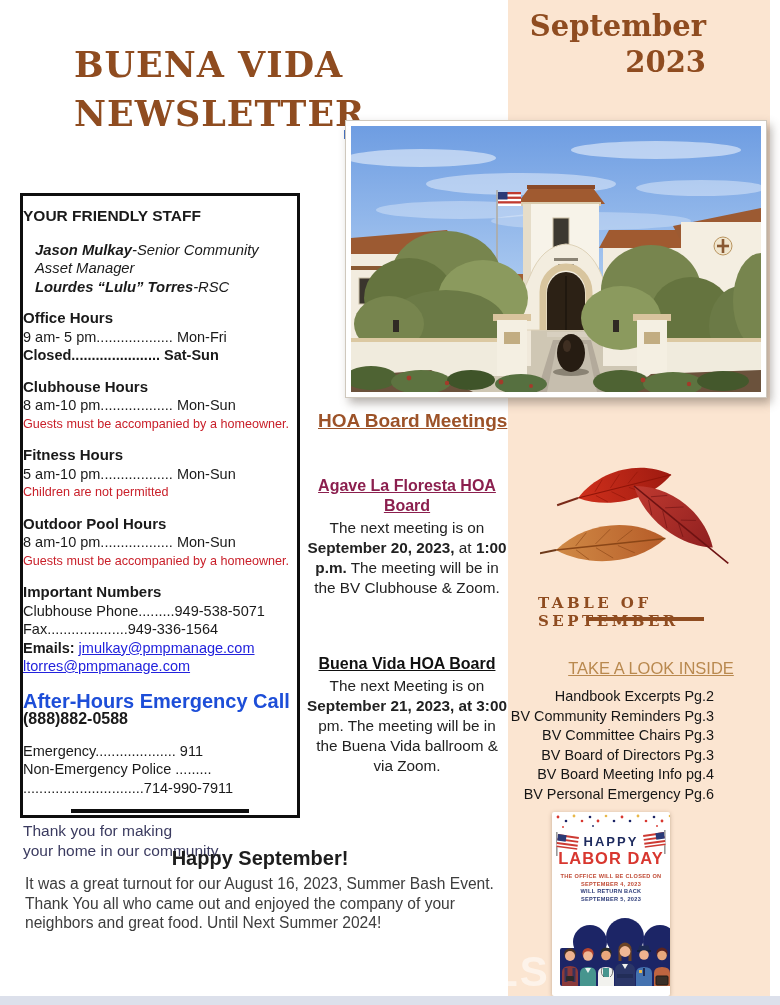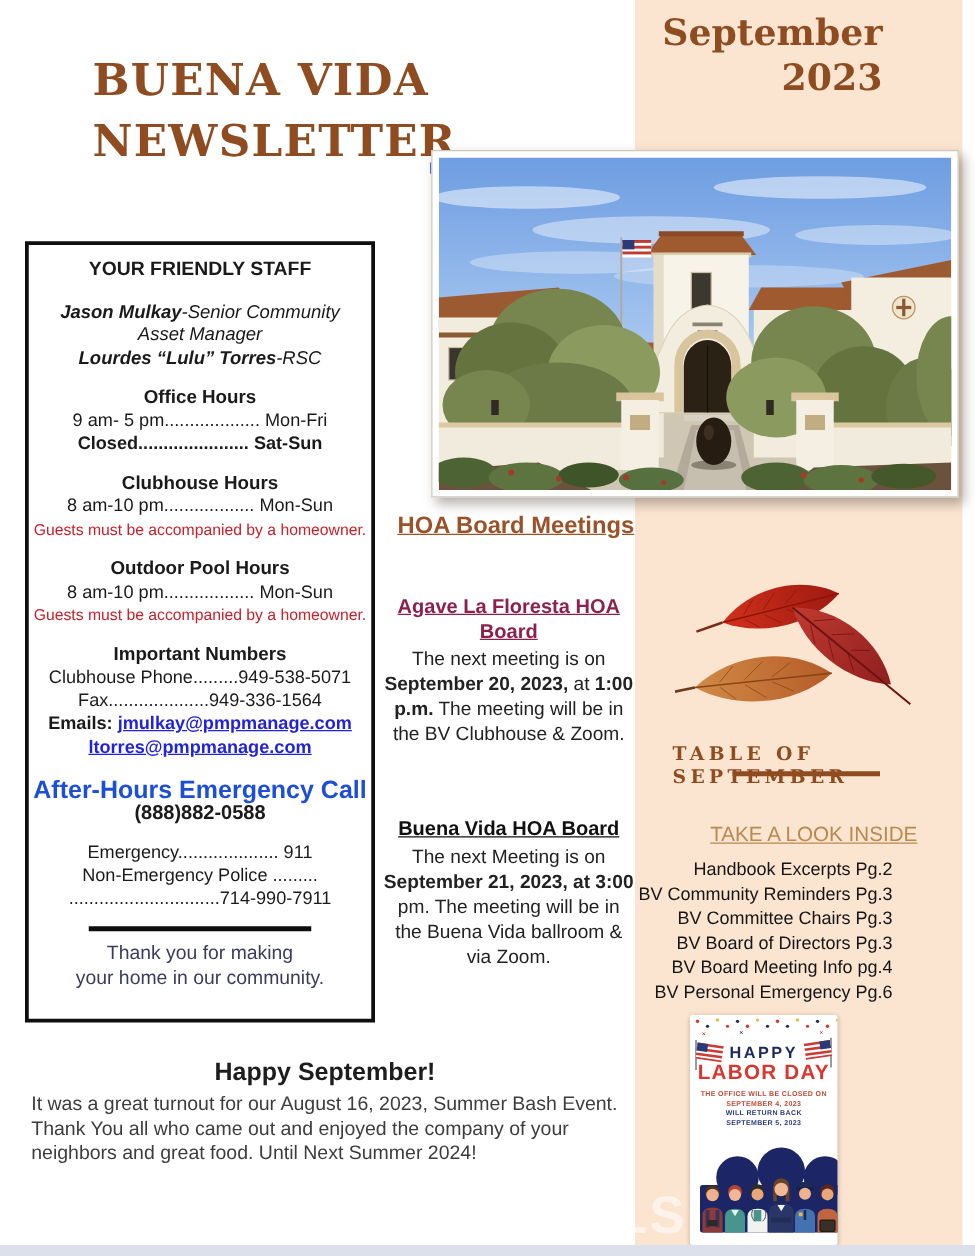--- a/index.html
+++ b/index.html
@@ -8,30 +8,30 @@
   
   .peach-col{position:absolute;left:508px;top:0;width:262px;height:996px;background:#fbe5d1;}
   
   .title{position:absolute;left:74px;top:40px;font-family:"DejaVu Serif",serif;font-weight:700;
          font-size:35px;line-height:49px;letter-spacing:1px;color:#8f4c20;}
   .issue-date{position:absolute;left:520px;top:8px;width:186px;text-align:right;
          font-family:"DejaVu Serif",serif;font-weight:700;font-size:29px;line-height:36px;color:#8f4c20;}
   .blue-dot{position:absolute;left:344px;top:130px;width:9px;height:9px;background:#4472c4;}
   
   .staff-box{position:absolute;left:20px;top:193px;width:280px;height:625px;box-sizing:border-box;
-         background:#fff;border:3px solid #0e0e0e;text-align:center;font-size:14.5px;line-height:18.5px;}
+         background:#fff;border:3px solid #0e0e0e;font-size:14.5px;line-height:18.5px;}
   .sb-heading{margin-top:11px;font-weight:700;font-size:15.5px;}
   .sb-names{margin-top:15px;padding:0 12px;font-size:14.8px;}
   .bi{font-weight:700;font-style:italic;}
   .it{font-style:italic;}
   .sb-sec{margin-top:13px;}
   .sb-h{font-weight:700;font-size:15px;}
   .b{font-weight:700;}
   .red-note{color:#c9202a;font-weight:400;font-size:12.6px;}
-  .link{color:#2222dd;text-decoration:underline;cursor:pointer;font-weight:bold;}
+  .link{color:#2222dd;text-decoration:underline;cursor:pointer;}
   .emg-h{margin-top:16px;color:#1d4ed8;font-weight:700;font-size:20px;}
   .emg-p{font-weight:700;font-size:16px;}
   .sb-rule{width:178px;height:4px;background:#0e0e0e;margin:12px auto 8px auto;}
   .thanks{color:#3b3b60;font-size:15.5px;line-height:20px;}
   
   .photo-frame{position:absolute;left:345px;top:120px;width:410px;height:266px;background:#fff;
          padding:5px;border:1px solid #cfc8bd;box-shadow:4px 5px 9px rgba(90,80,70,.45);}
   .photo-frame svg{display:block;}
   
   .hoa-heading{position:absolute;left:318px;top:410px;font-weight:700;font-size:19px;color:#9c5228;
@@ -216,20 +216,25 @@
     </div>
     <div class="sb-sec">
       <div class="sb-h">Office Hours</div>
       <div>9 am- 5 pm................... Mon-Fri</div>
       <div class="b">Closed...................... Sat-Sun</div>
     </div>
     <div class="sb-sec">
       <div class="sb-h">Clubhouse Hours</div>
       <div>8 am-10 pm.................. Mon-Sun</div>
       <div class="red-note">Guests must be accompanied by a homeowner.</div>
+    </div>
+    <div class="sb-sec">
+      <div class="sb-h">Fitness Hours</div>
+      <div>5 am-10 pm.................. Mon-Sun</div>
+      <div class="red-note">Children are not permitted</div>
     </div>
     <div class="sb-sec">
       <div class="sb-h">Outdoor Pool Hours</div>
       <div>8 am-10 pm.................. Mon-Sun</div>
       <div class="red-note">Guests must be accompanied by a homeowner.</div>
     </div>
     <div class="sb-sec">
       <div class="sb-h">Important Numbers</div>
       <div>Clubhouse Phone.........949-538-5071</div>
       <div>Fax....................949-336-1564</div>

